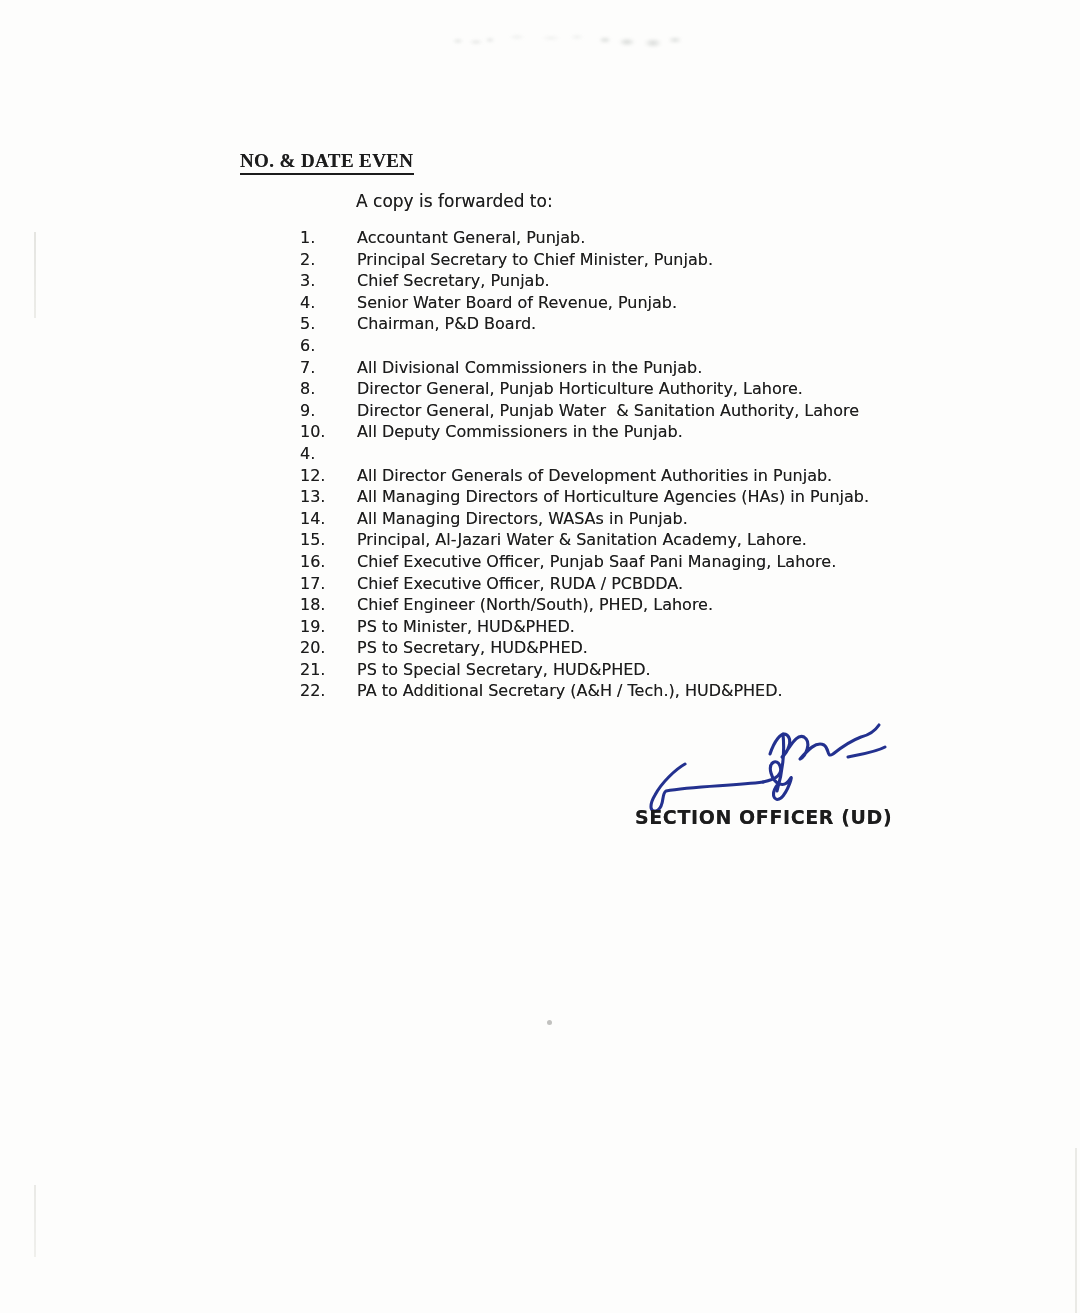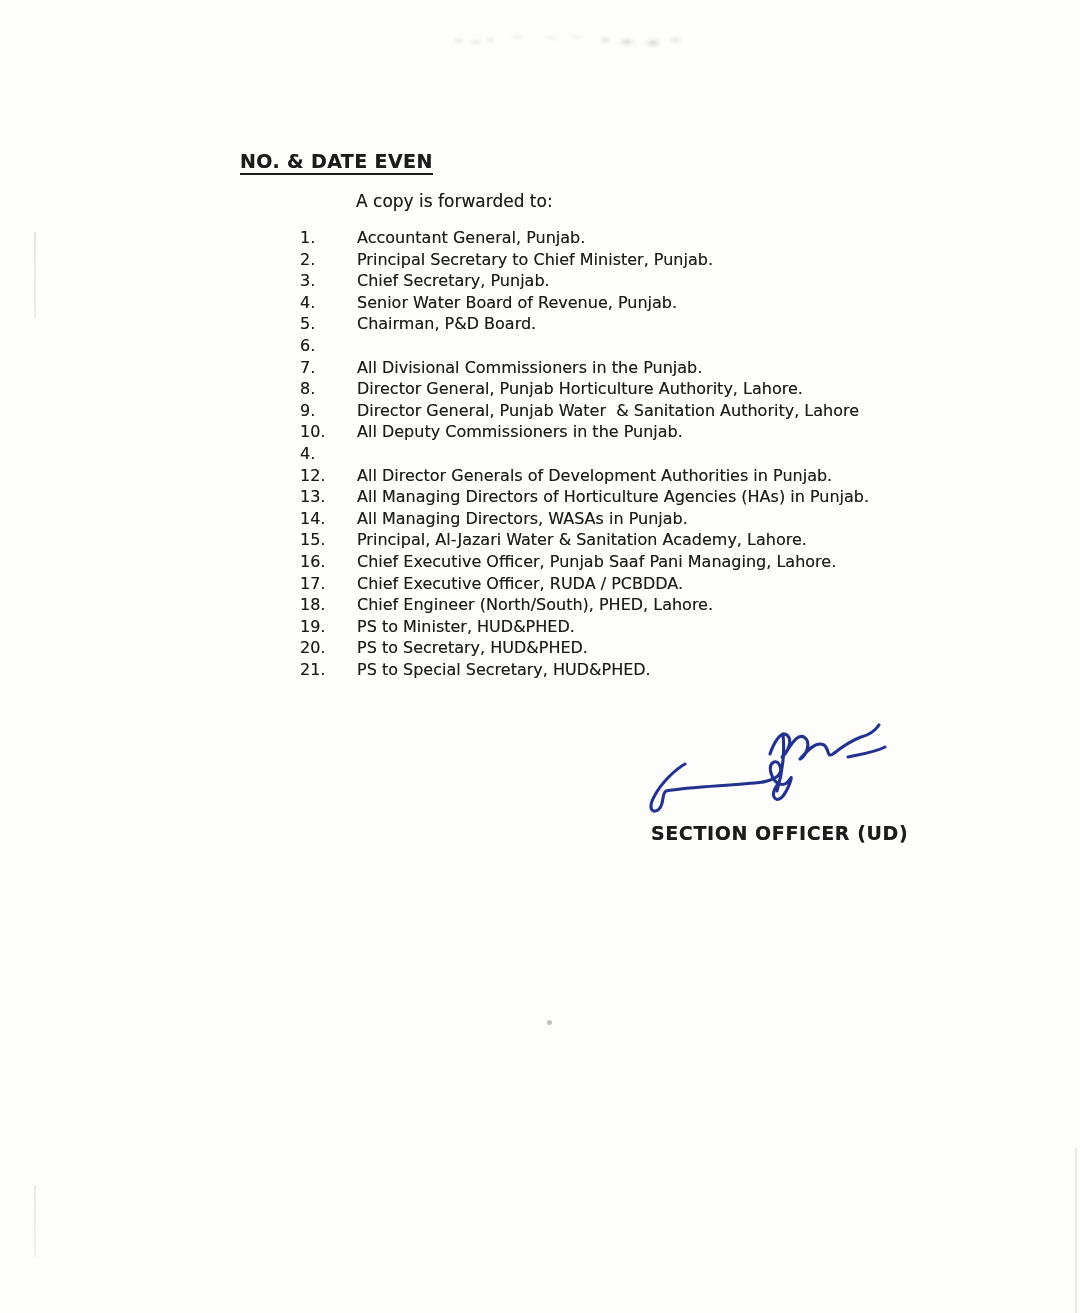--- a/index.html
+++ b/index.html
@@ -65,20 +65,21 @@
     position: absolute;
     left: 240px;
     top: 150px;
     margin: 0;
     font-size: 19px;
     font-weight: bold;
     letter-spacing: 0.4px;
     border-bottom: 2.6px solid var(--text, #1c1c1c);
     padding-bottom: 1px;
     text-shadow: 0 0 0.5px rgba(20,20,20,0.6);
+    font-family: Liberation Serif, serif;
   }
   .forward-line {
     position: absolute;
     left: 356px;
     top: 191px;
     margin: 0;
     font-size: 17px;
     text-shadow: 0 0 0.4px rgba(20,20,20,0.55);
   }
   .recipient-list {
@@ -101,21 +102,21 @@
     position: absolute;
     left: 632px;
     top: 716px;
     width: 280px;
     height: 105px;
   }
   .officer-title {
     position: absolute;
     left: 635px;
     top: 806px;
-    margin: 16px;
+    margin: 0;
     font-size: 19px;
     font-weight: bold;
     letter-spacing: 0.6px;
     text-shadow: 0 0 0.5px rgba(20,20,20,0.6);
   }
 </style>
 </head>
 <body>
 
 <div class="page">
@@ -229,20 +230,24 @@
     <li class="recipient-row">
       <span class="num">20.</span>
       <span class="txt">PS to Secretary, HUD&amp;PHED.</span>
     </li>
 
     <li class="recipient-row">
       <span class="num">21.</span>
       <span class="txt">PS to Special Secretary, HUD&amp;PHED.</span>
     </li>
 
+    <li class="recipient-row">
+      <span class="num">22.</span>
+      <span class="txt">PA to Additional Secretary (A&amp;H / Tech.), HUD&amp;PHED.</span>
+    </li>
   </ol>
 
   <svg class="signature-ink" viewBox="0 0 280 105" fill="none" stroke="#23318f" stroke-width="3.1" stroke-linecap="round" stroke-linejoin="round">
 
     <path d="M 53,48 C 44,53 30,66 23,79 C 16,91 19,98 26,94 C 33,89 29,78 34,75 C 60,70 100,70 131,66"></path>
 
     <path d="M 131,66 C 145,63 151,58 148,50 C 145,42 136,46 139,57 C 142,68 152,73 158,63 C 162,56 156,76 149,82 C 142,87 138,78 146,68"></path>
 
     <path d="M 151,18 C 153,38 150,58 145,75"></path>
 

